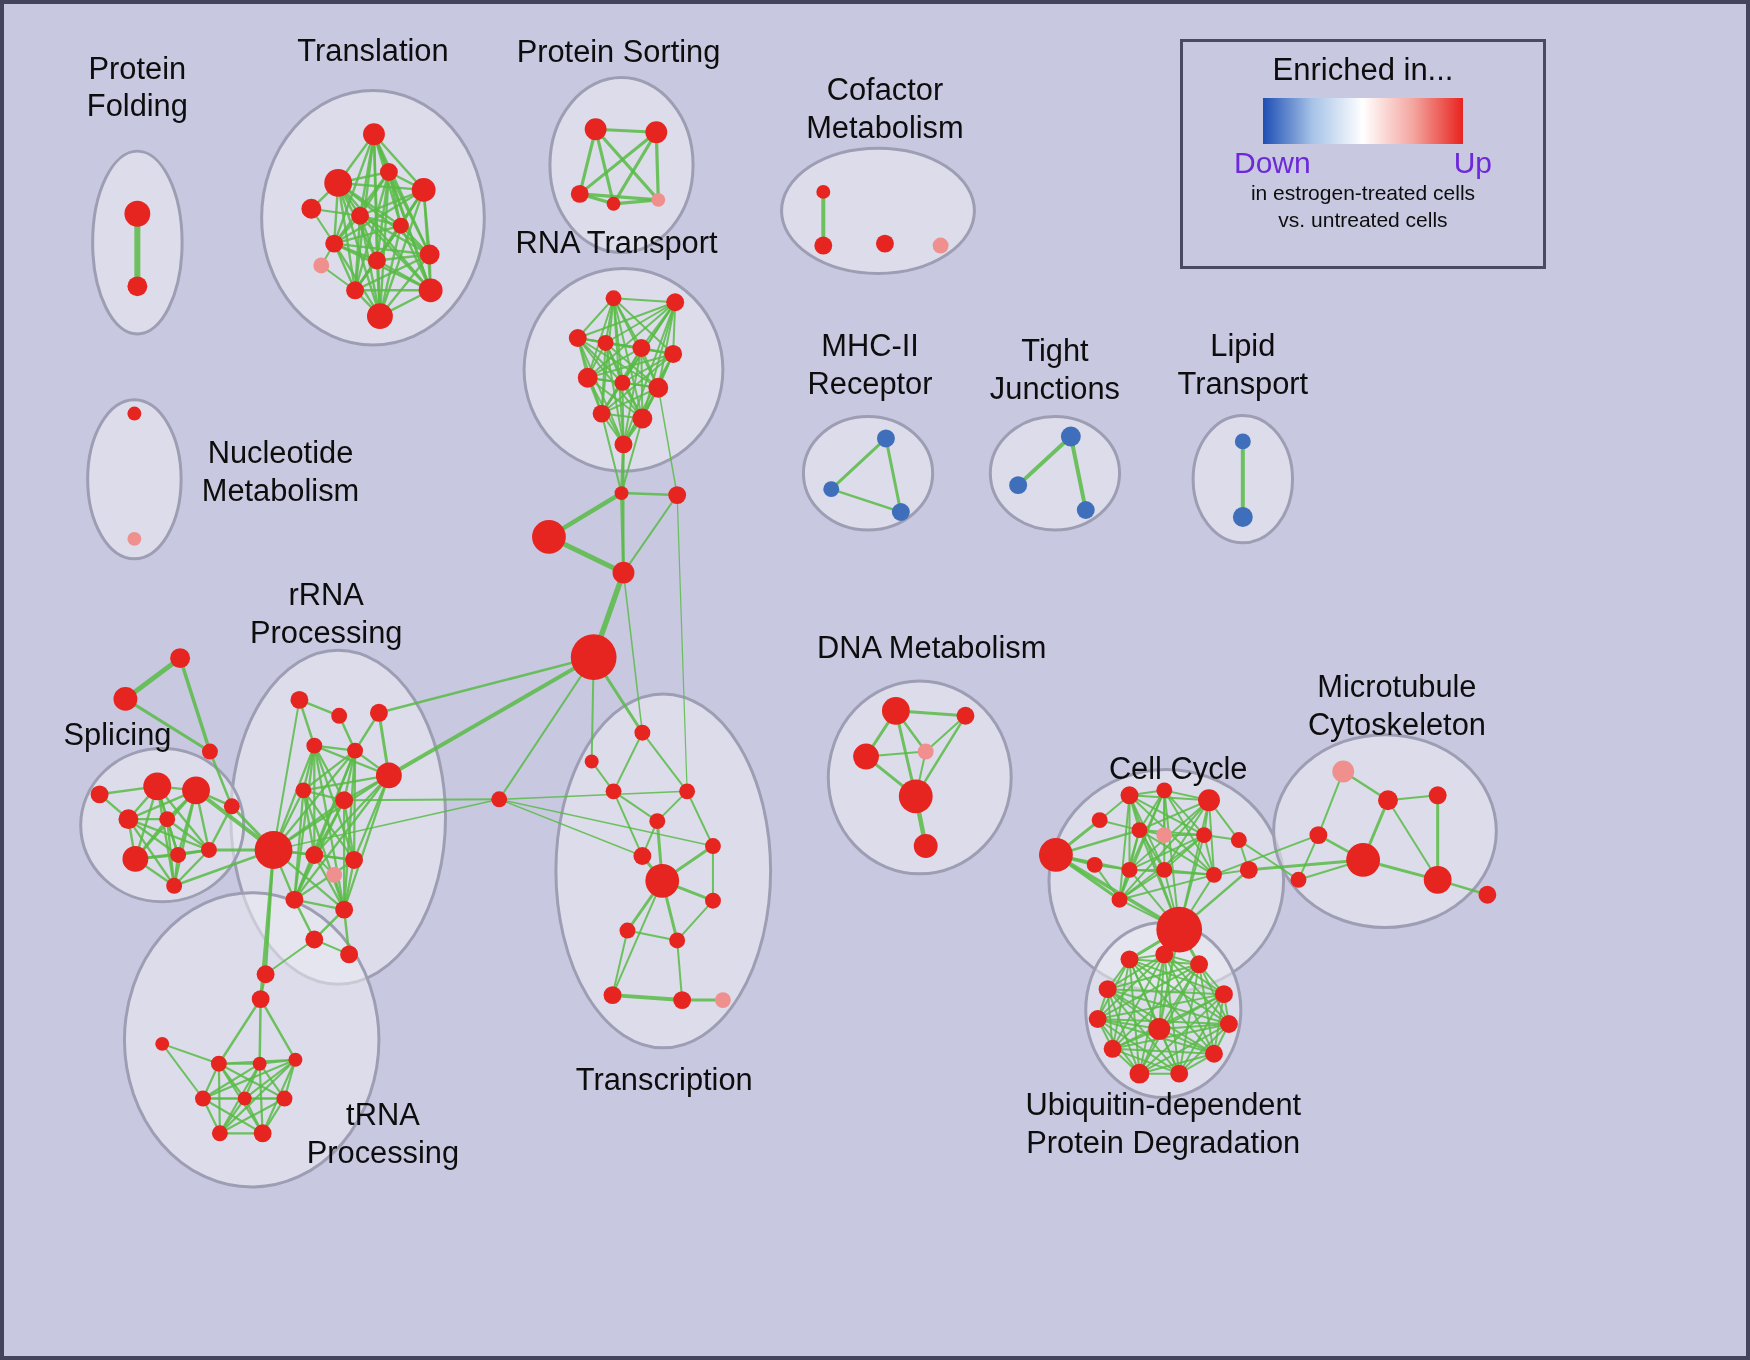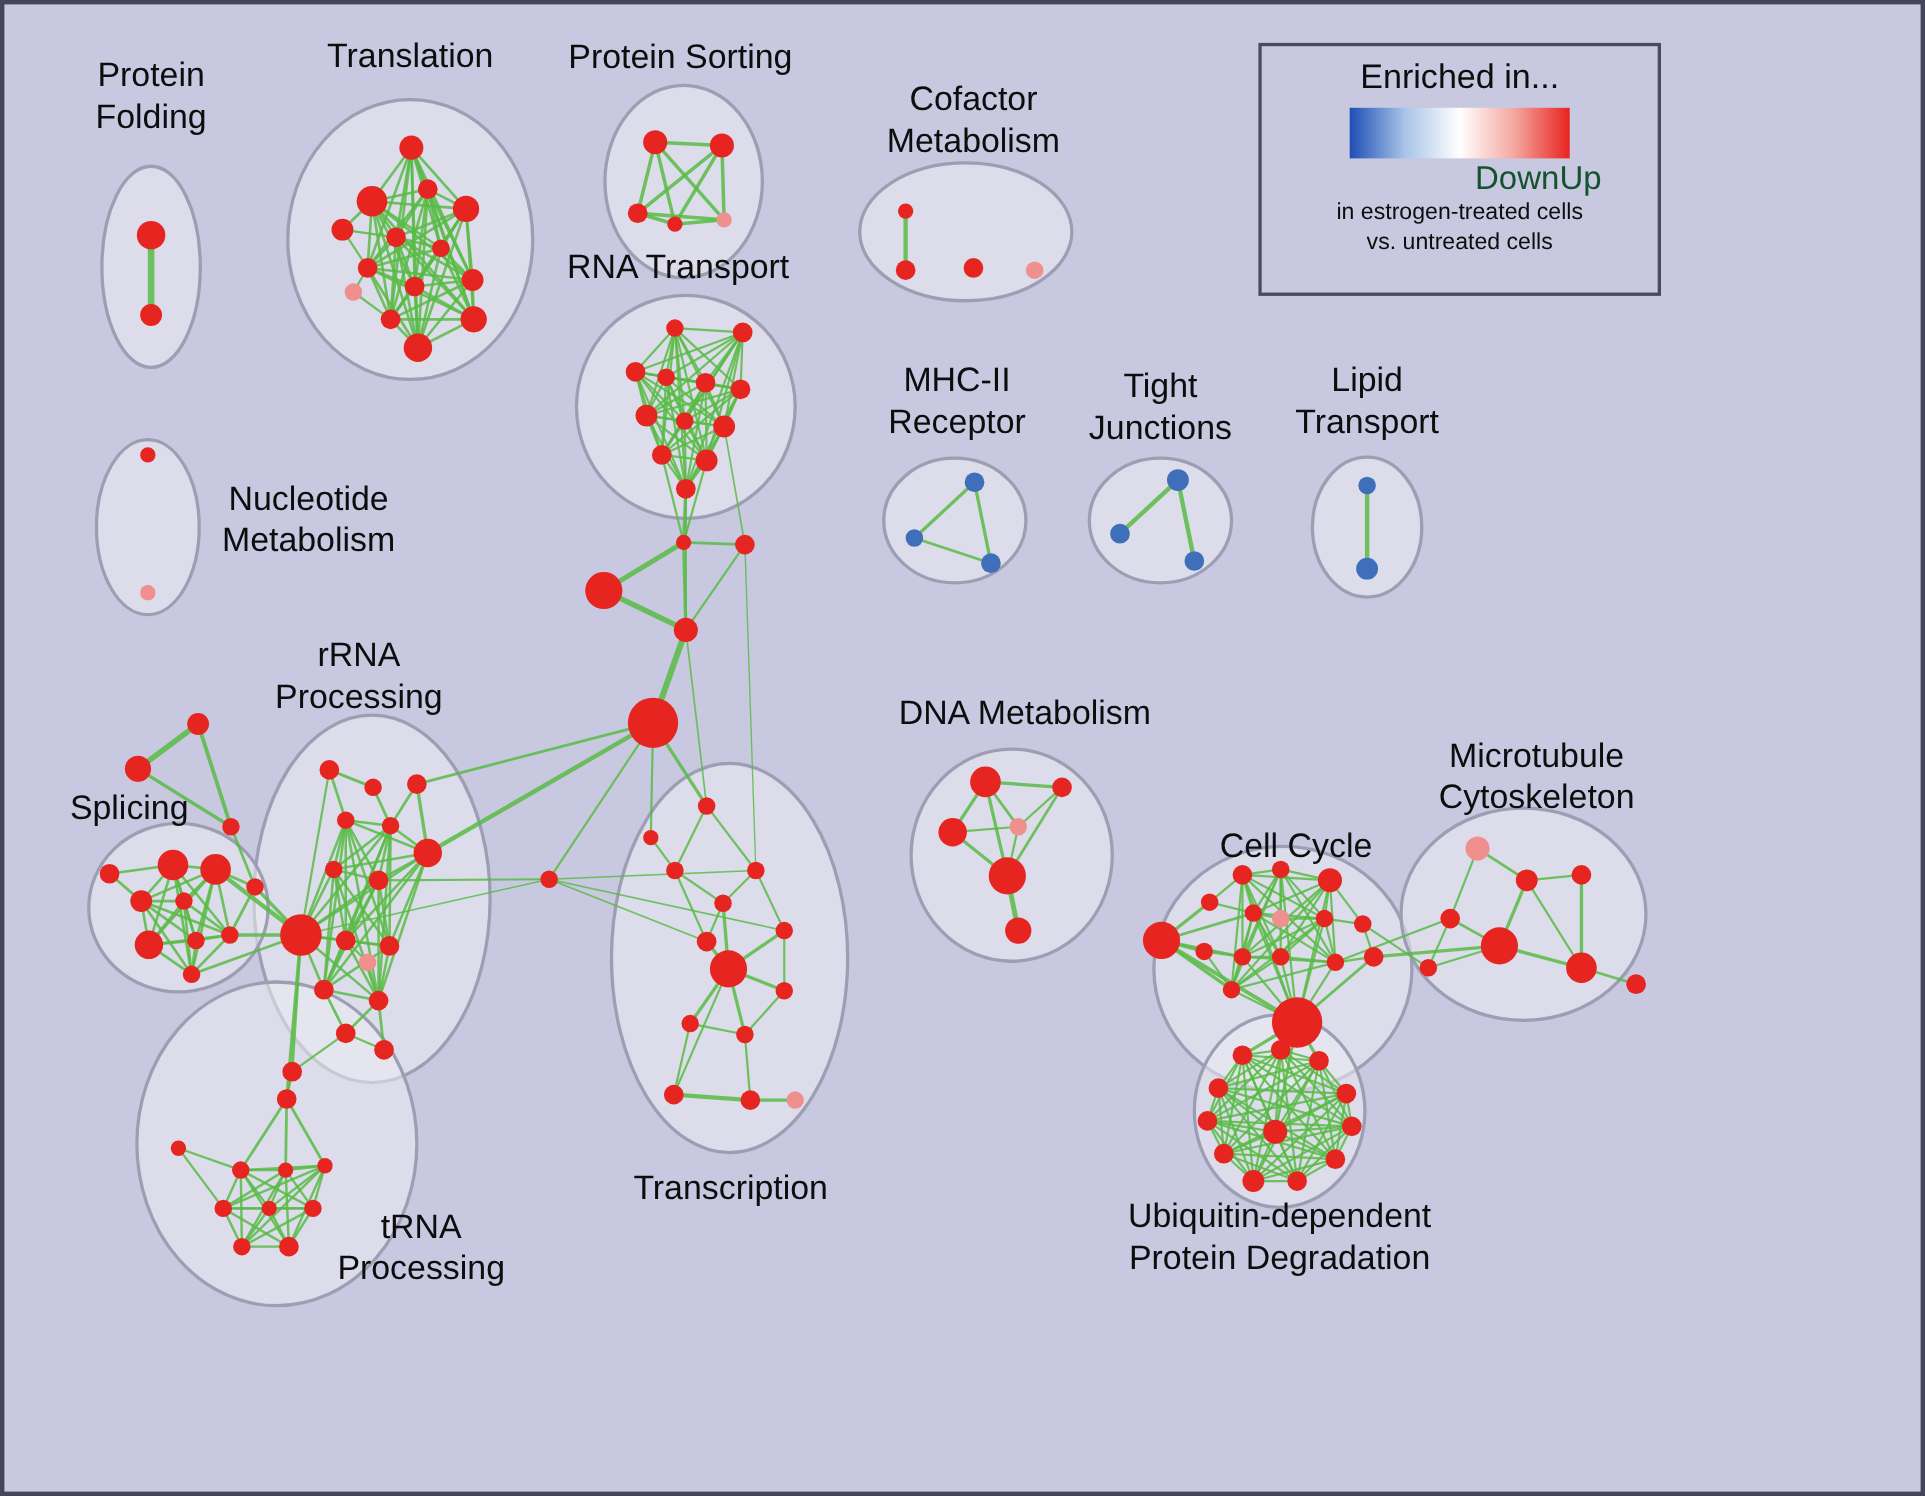--- a/index.html
+++ b/index.html
@@ -13,31 +13,31 @@
   }
   #net{position:absolute;inset:0;width:100%;height:100%;display:block;}
   .cluster-label{
     font-family:"Liberation Sans",sans-serif;
     font-size:31px;
     fill:#0d0d0d;
     text-anchor:middle;
   }
   .legend{
     position:absolute;
-    left:1140px;top:35px;
+    left:1176px;top:35px;
     width:366px;height:230px;
     box-sizing:border-box;
     border:3px solid #4a4a63;
     display:flex;flex-direction:column;align-items:center;
   }
   .legend-title{font-size:31px;color:#0d0d0d;margin-top:10px;}
   .legend-gradient{width:200px;height:46px;margin-top:10px;}
   .legend-minmax{
-    width:258px;display:flex;justify-content:flex-end;
-    font-size:30px;color:#14532d;margin-top:2px;
+    width:258px;display:flex;justify-content:space-between;
+    font-size:30px;color:#6d28d9;margin-top:2px;
   }
   .legend-caption{font-size:21px;color:#0d0d0d;line-height:1.28;}
   .legend-caption:first-of-type{margin-top:4px;}
 </style>
 </head>
 <body>
 
 <div class="figure" style="background: rgb(200, 200, 224); border-color: rgb(68, 68, 92); padding-left: 24px;">
   <svg id="net" viewBox="0 0 1750 1360">
     <g id="layer-ellipses">

